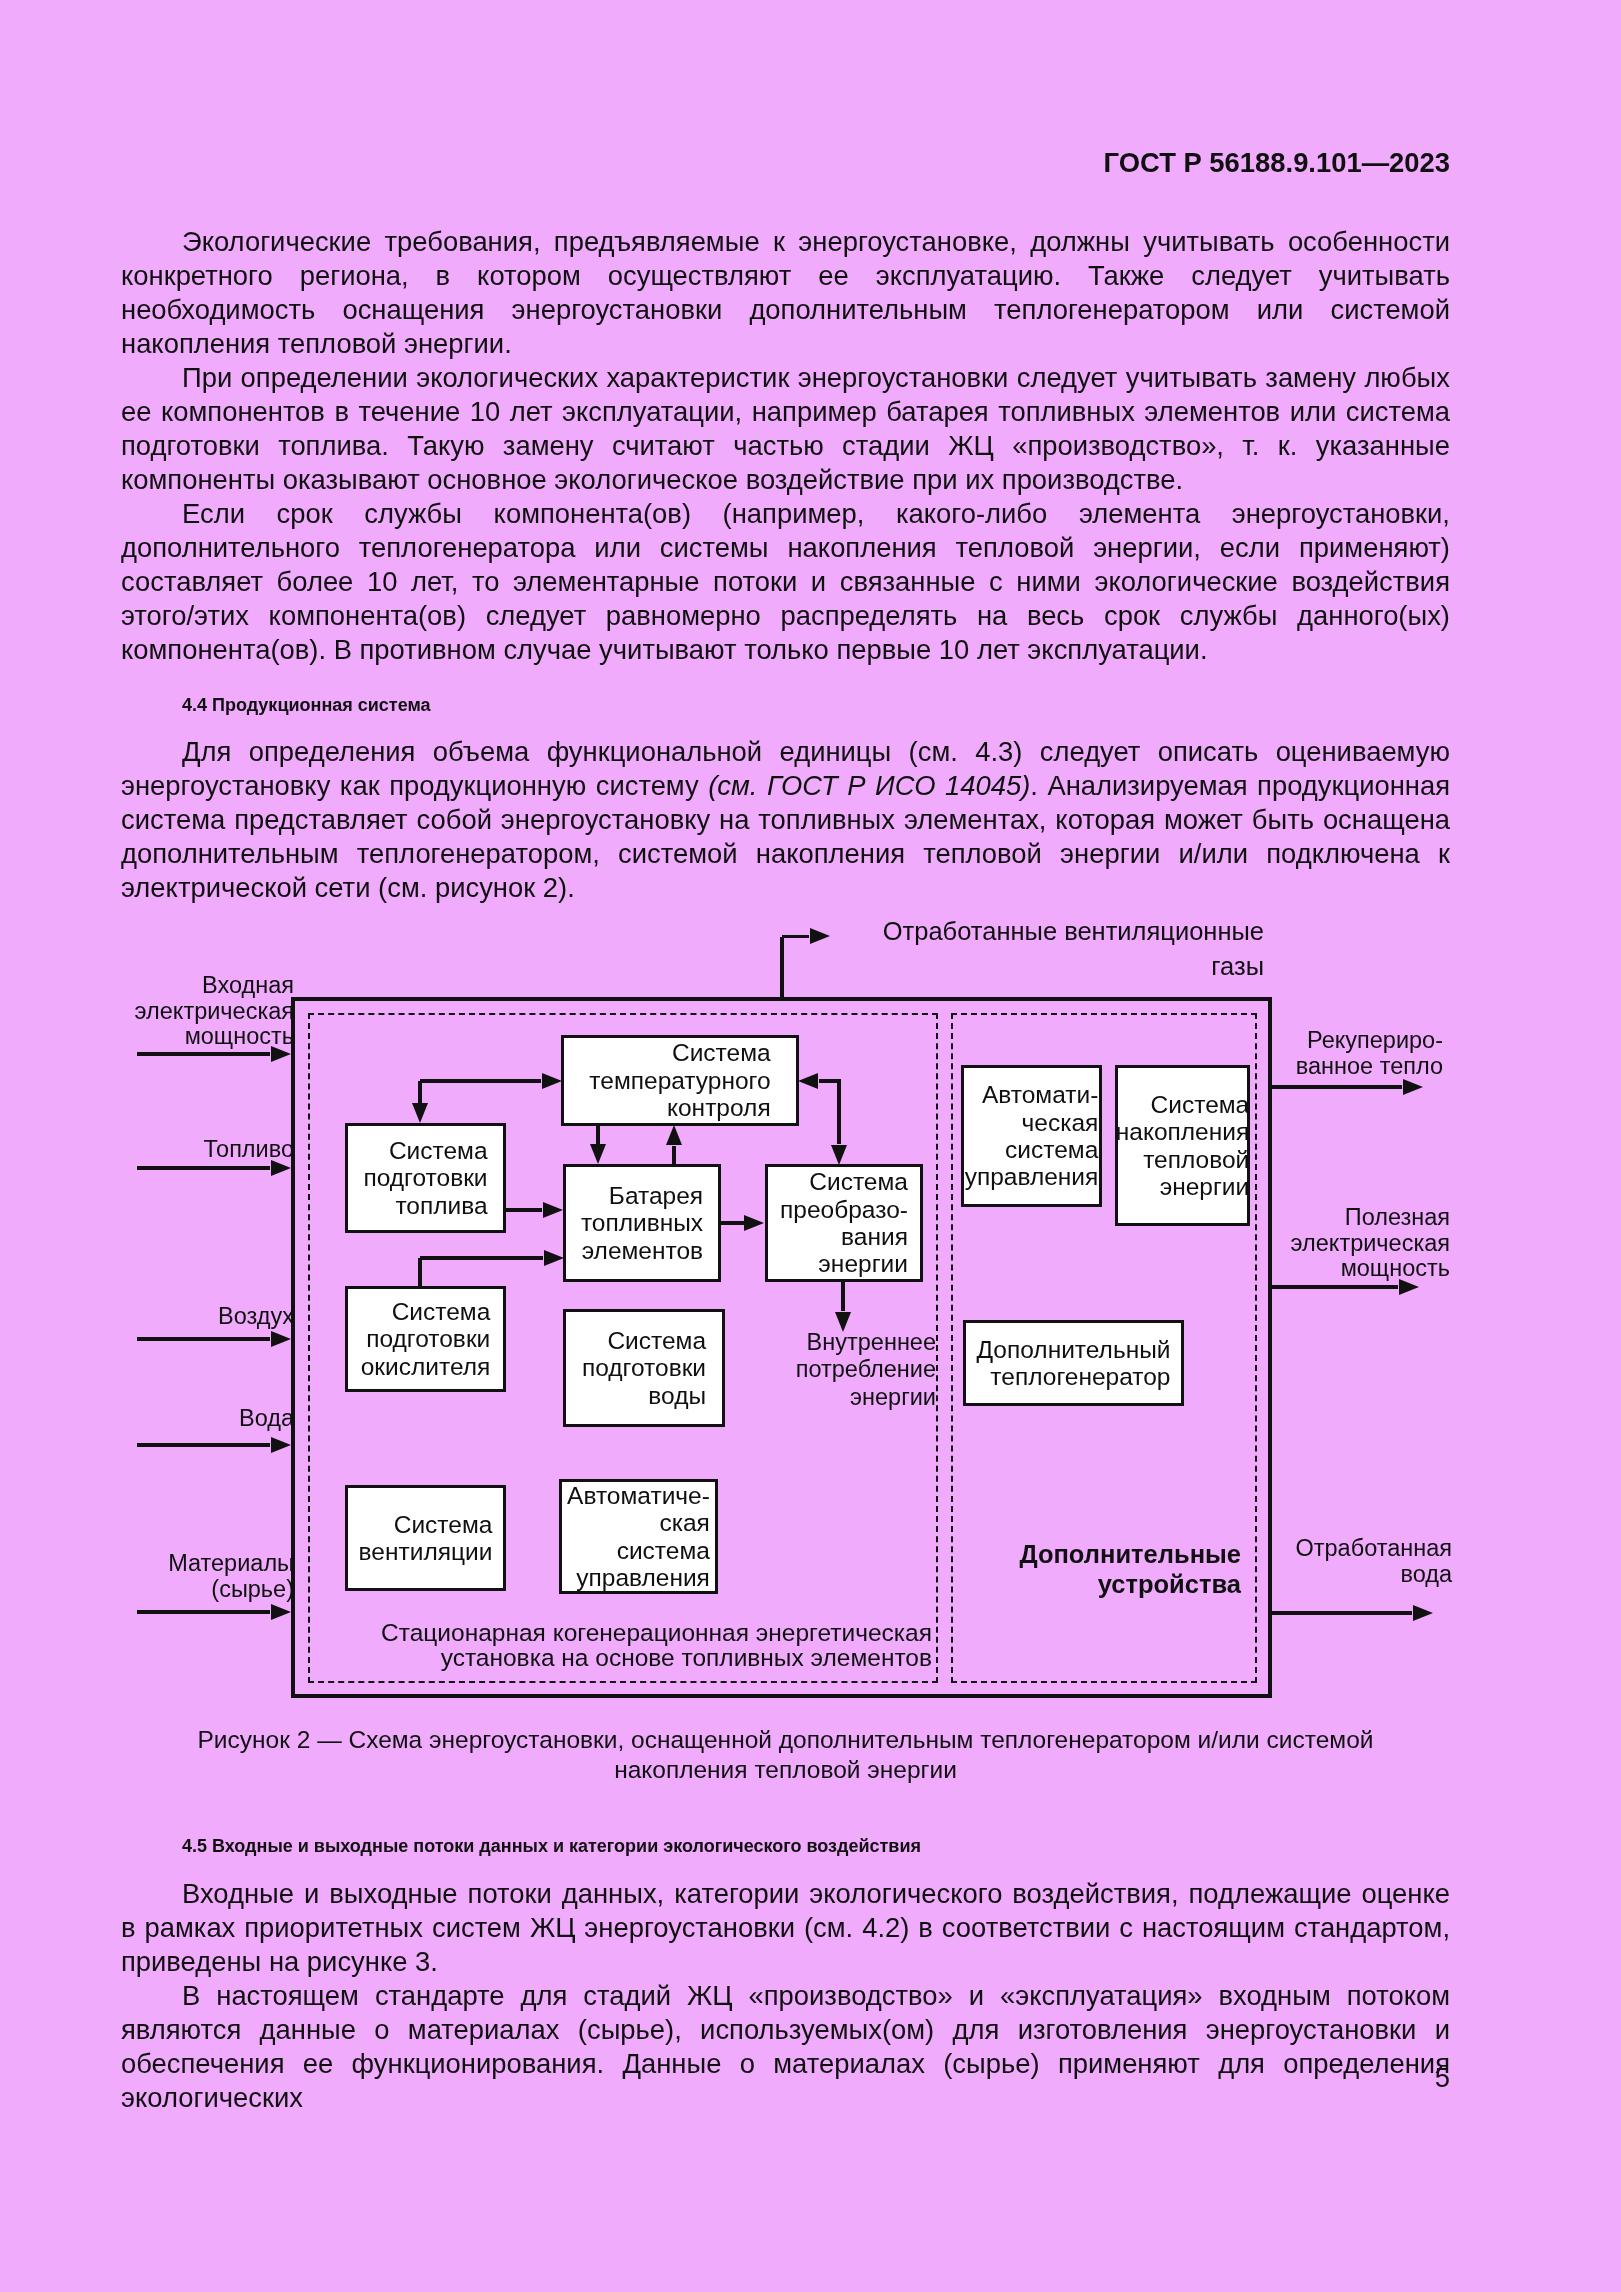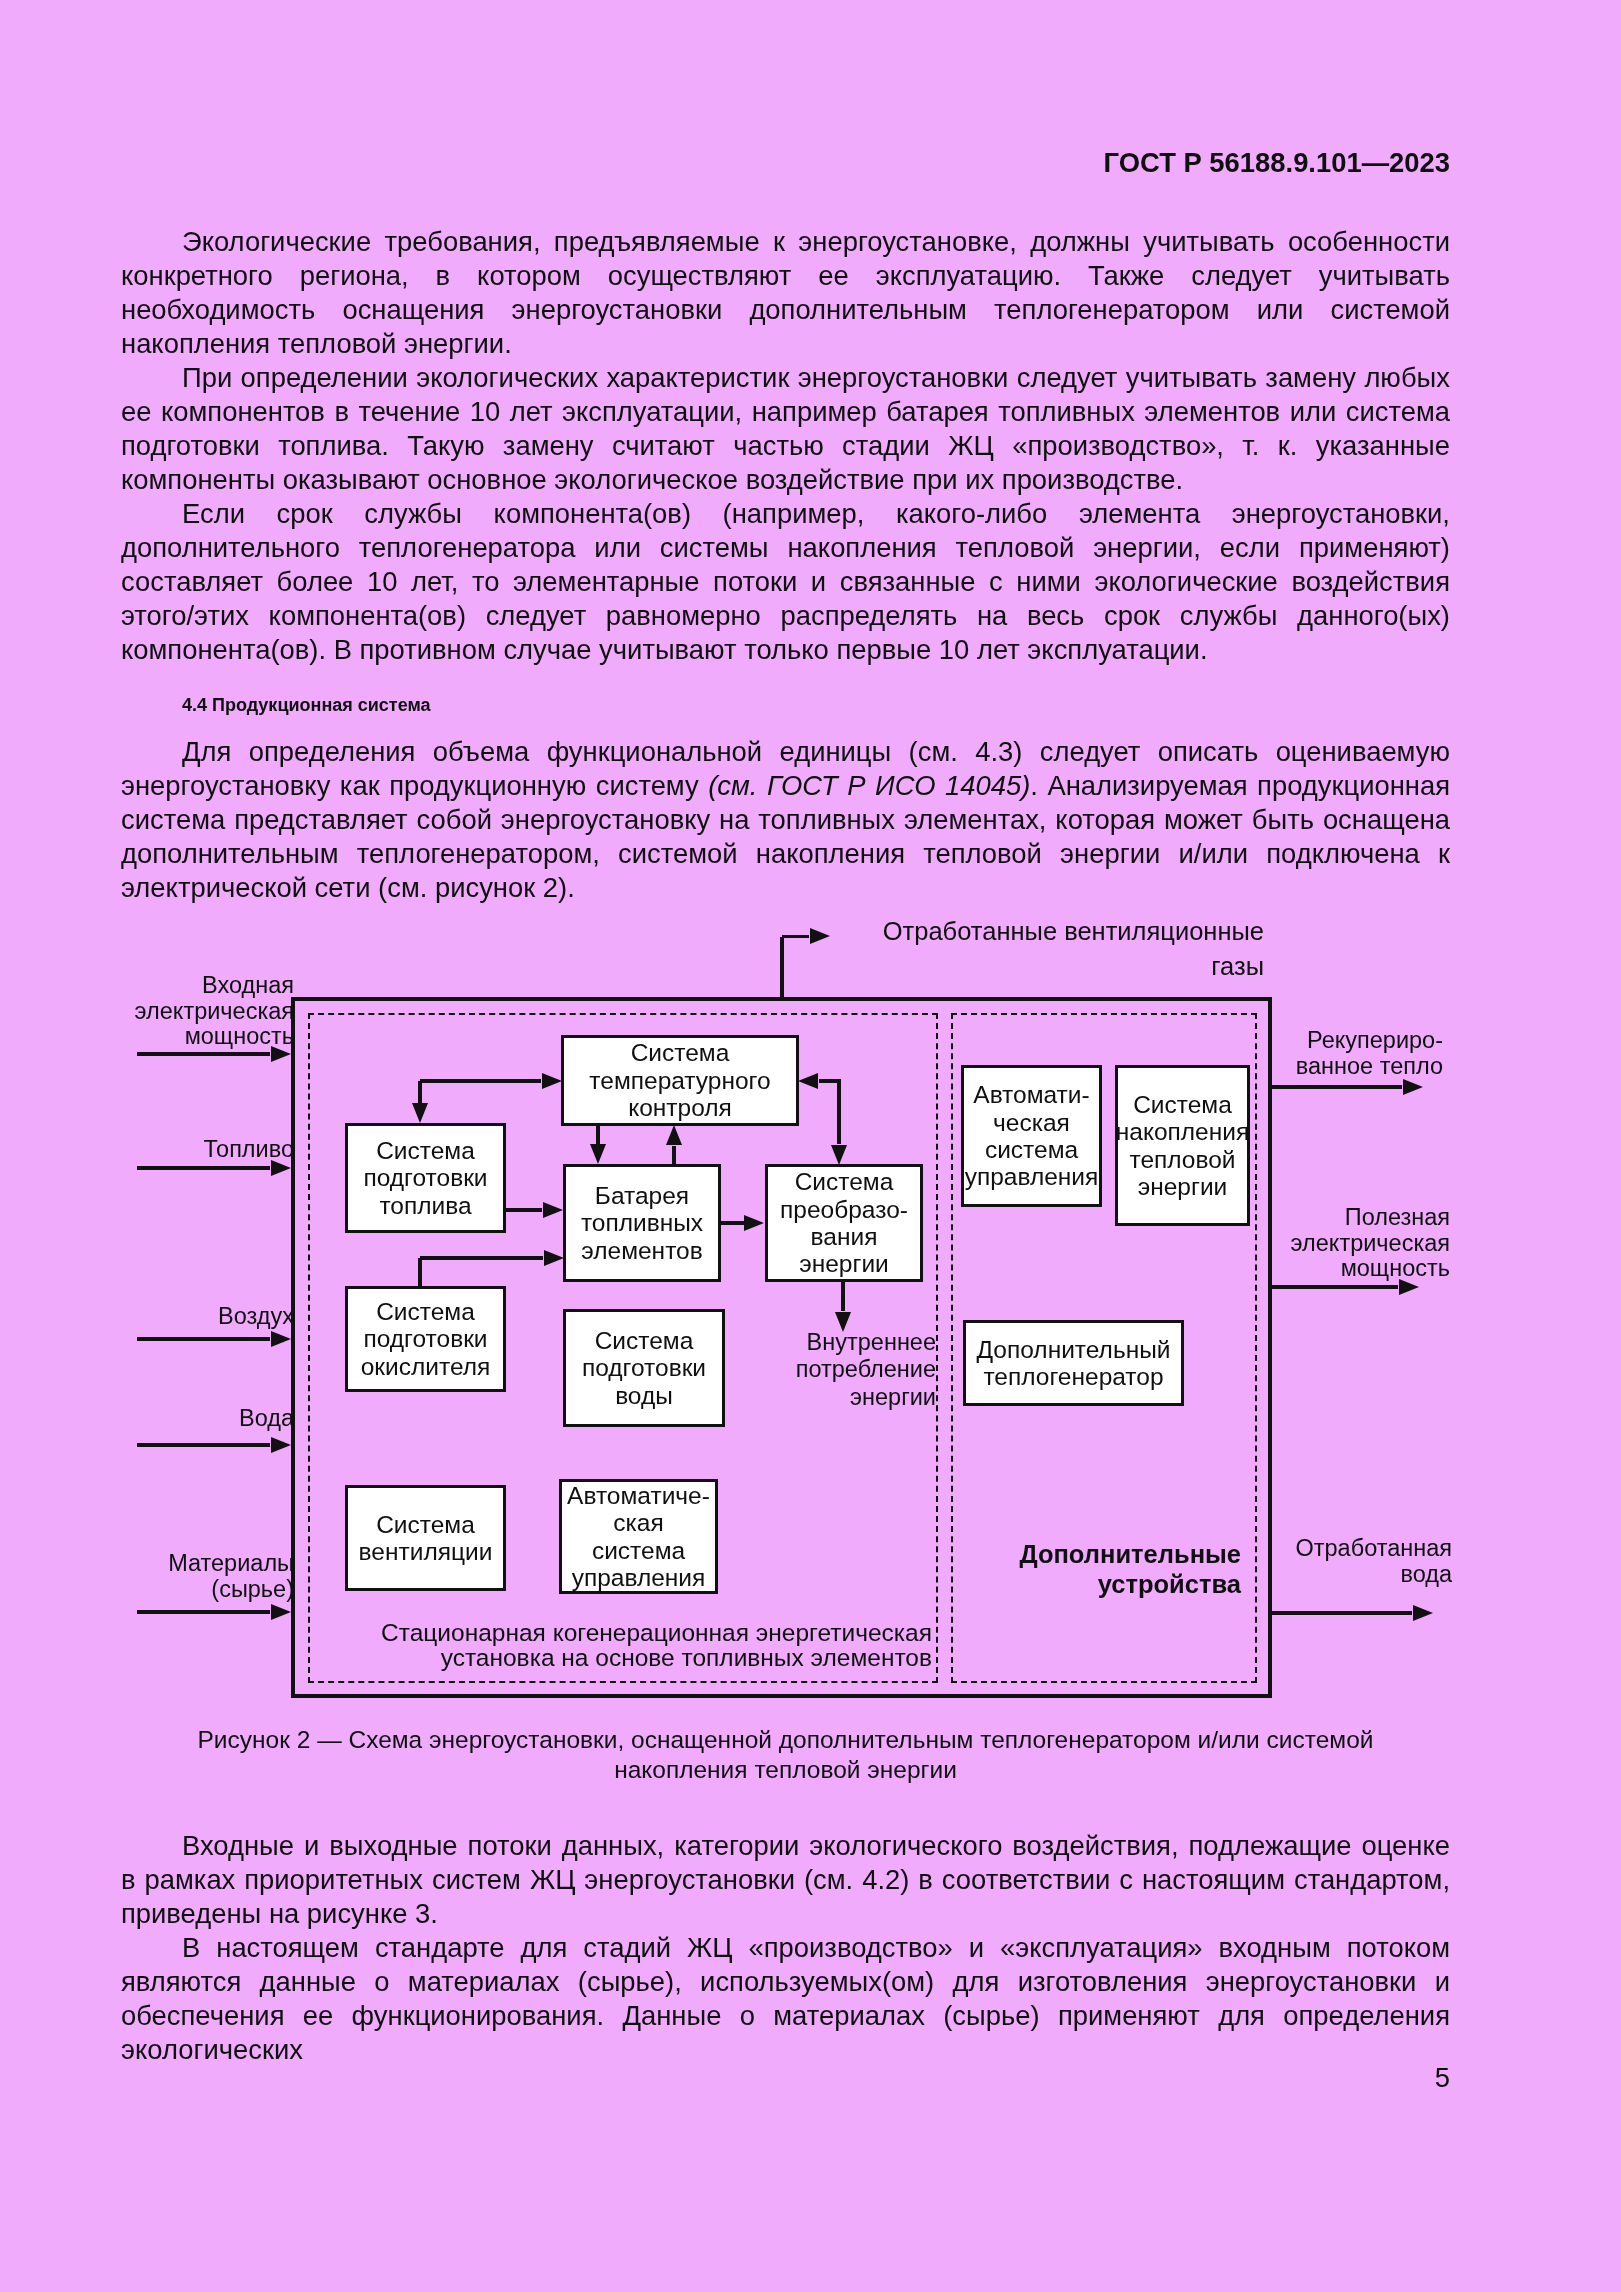--- a/index.html
+++ b/index.html
@@ -30,21 +30,21 @@
   }
   .pageno { position:absolute; top:2062px; left:121px; width:1329px;
     text-align:right; font-size:27.4px; }
 
   
   .diagram { position:absolute; left:0; top:912px; width:1621px; height:823px; }
   .diagram * { box-sizing:border-box; }
   .dbox {
     position:absolute; border:3.9px solid #111; background:#fff;
     display:flex; align-items:center; justify-content:center;
-    text-align:center; white-space:pre-line; font-size:24.5px; line-height:27.4px;
+    text-align:right; white-space:pre-line; font-size:24.5px; line-height:27.4px;
   }
   .outerbox { position:absolute; border:4.9px solid #111; background:transparent; }
   .dashbox { position:absolute; border:2.9px dashed #111; background:transparent; }
   .dlabel { position:absolute; text-align:right; white-space:pre-line;
     font-size:23.5px; line-height:25.5px; }
   .hline { position:absolute; height:3.9px; background:#111; }
   .vline { position:absolute; width:3.9px; background:#111; }
   .arr-r::after { content:""; position:absolute; right:-20.6px; top:50%;
     transform:translateY(-50%); width:0; height:0;
     border-left:20.6px solid #111; border-top:8.8px solid transparent; border-bottom:8.8px solid transparent; }
@@ -172,20 +172,21 @@
     <div class="hline arr-r" style="left:720px; top:309px; width:23.5px;"></div>
 
     <div class="vline varr-d" style="left:841px; top:370px; height:29px;"></div>
 
   </div>
 
   <div class="caption">Рисунок 2 — Схема энергоустановки, оснащенной дополнительным теплогенератором и/или системой
 накопления тепловой энергии</div>
 
   <div class="content c2">
+    <h2 class="sect">4.5 Входные и выходные потоки данных и категории экологического воздействия</h2>
     <p>Входные и выходные потоки данных, категории экологического воздействия, подлежащие оценке в рамках приоритетных систем ЖЦ энергоустановки (см. 4.2) в соответствии с настоящим стандартом, приведены на рисунке 3.</p>
     <p>В настоящем стандарте для стадий ЖЦ «производство» и «эксплуатация» входным потоком являются данные о материалах (сырье), используемых(ом) для изготовления энергоустановки и обеспечения ее функционирования. Данные о материалах (сырье) применяют для определения экологических</p>
   </div>
 
   <div class="pageno">5</div>
 
 </div>
 
 
 </body></html>

